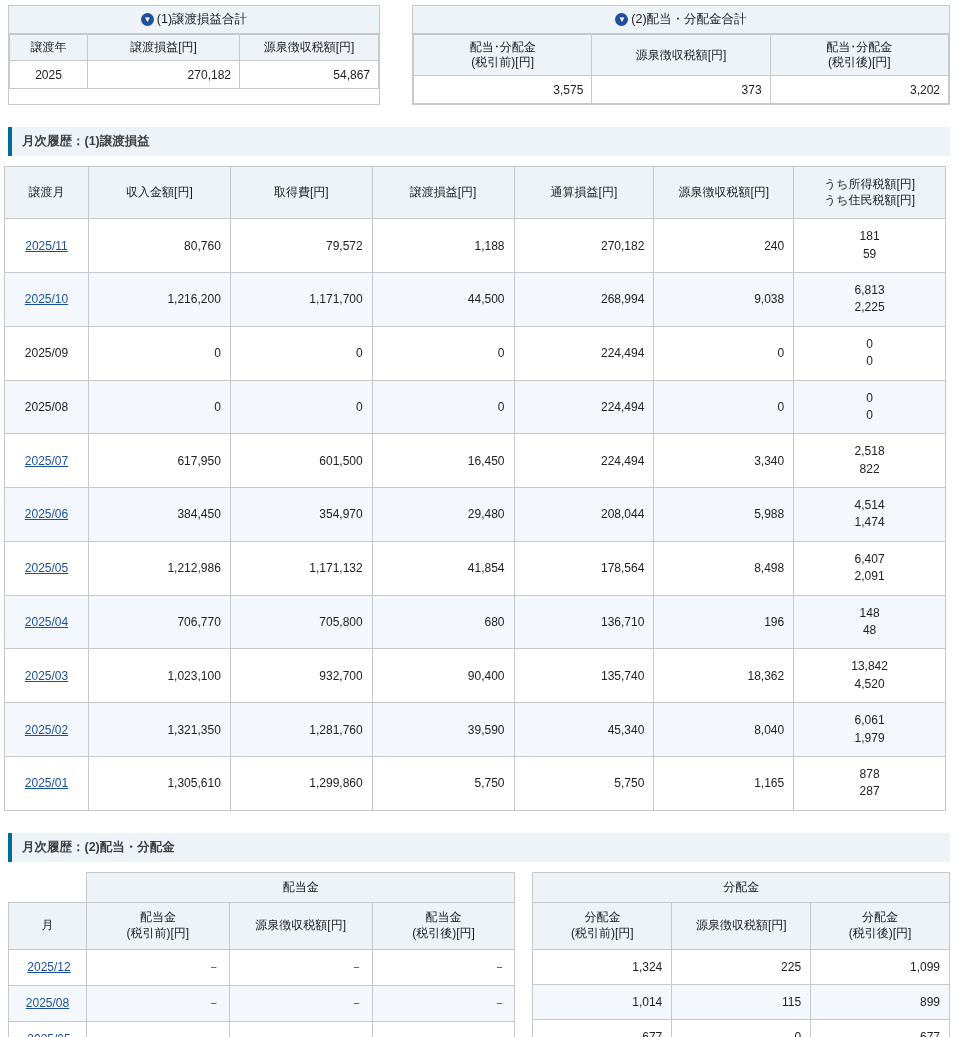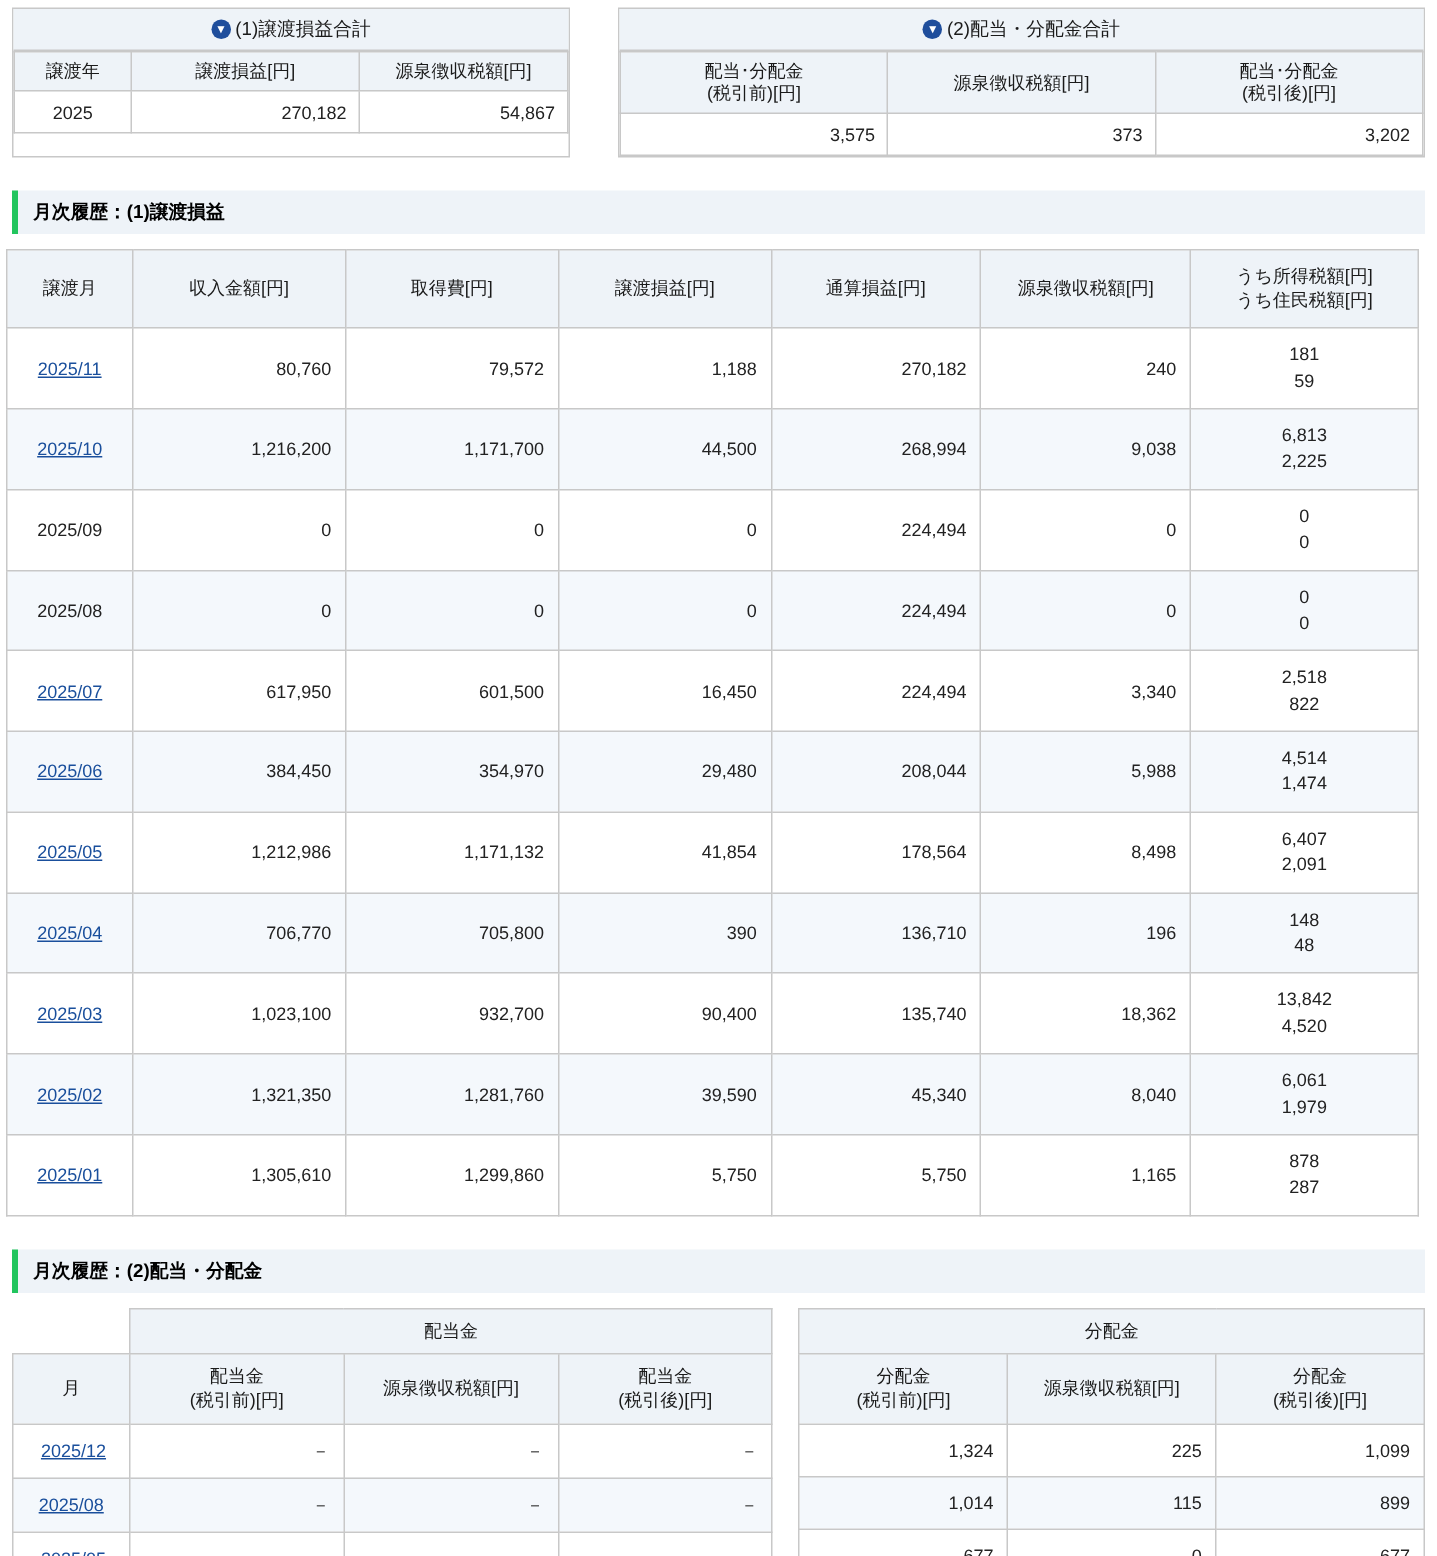--- a/index.html
+++ b/index.html
@@ -68,25 +68,25 @@
   .sum-left-t th:nth-child(1) { width: 78px; }
   .sum-left-t th:nth-child(2) { width: 152px; }
   .sum-left-t td { height: 28px; }
   .sum-right-t th { width: 33.33%; }
   .sum-right-t td { height: 28px; }
 
   
   .section-bar {
     margin: 22px 8px 10px 8px;
     background: #eef3f8;
-    border-left: 4px solid #22c55e;
+    border-left: 4px solid #0369a1;
     padding: 6px 10px;
     font-size: 12.5px;
     font-weight: bold;
-    color: #000000;
+    color: #404040;
   }
 
   
   .hist-wrap { padding: 0 4px; }
   table.hist { border-collapse: collapse; width: 942px; }
   table.hist th {
     background: #eef3f8;
     border: 1px solid #c8c8c8;
     font-weight: normal;
     font-size: 12px;
@@ -308,21 +308,21 @@
           <td class="num">8,498</td>
           <td class="num twoline">
             <div>6,407</div>
             <div>2,091</div>
           </td>
         </tr>
         <tr class="even">
           <td class="ctr"><span class="link">2025/04</span></td>
           <td class="num">706,770</td>
           <td class="num">705,800</td>
-          <td class="num">390</td>
+          <td class="num">680</td>
           <td class="num">136,710</td>
           <td class="num">196</td>
           <td class="num twoline">
             <div>148</div>
             <div>48</div>
           </td>
         </tr>
         <tr class="odd">
           <td class="ctr"><span class="link">2025/03</span></td>
           <td class="num">1,023,100</td>

